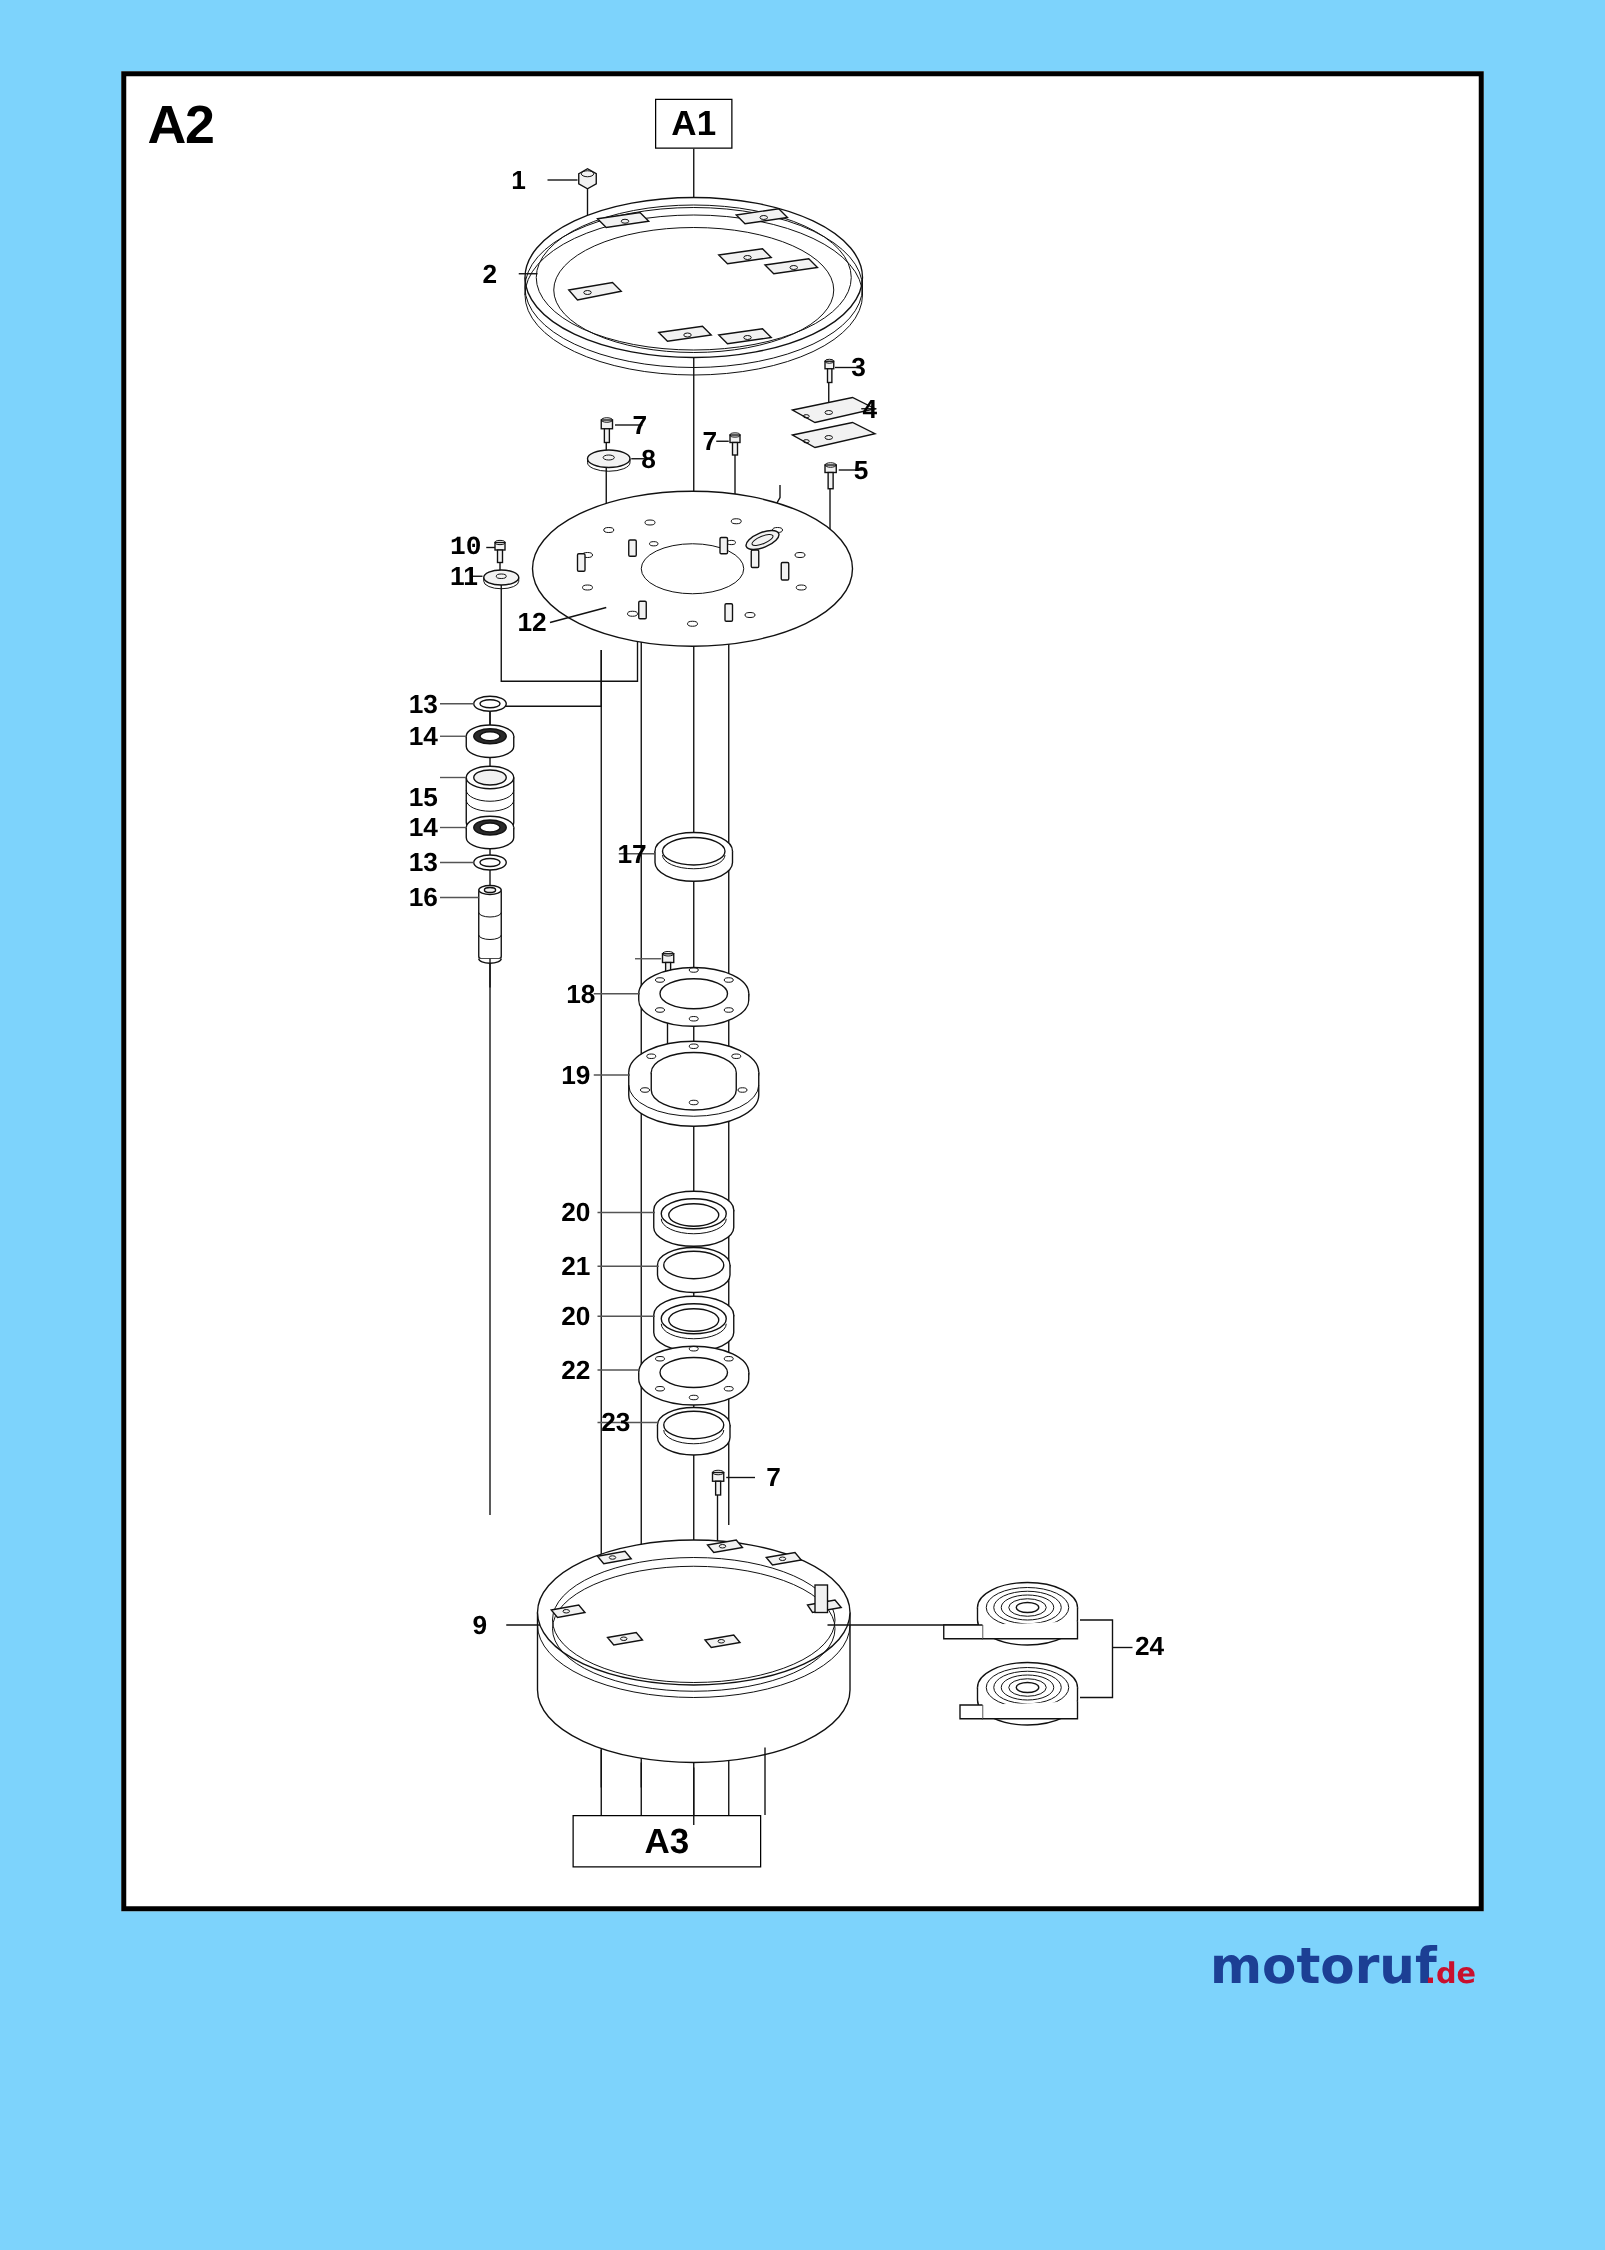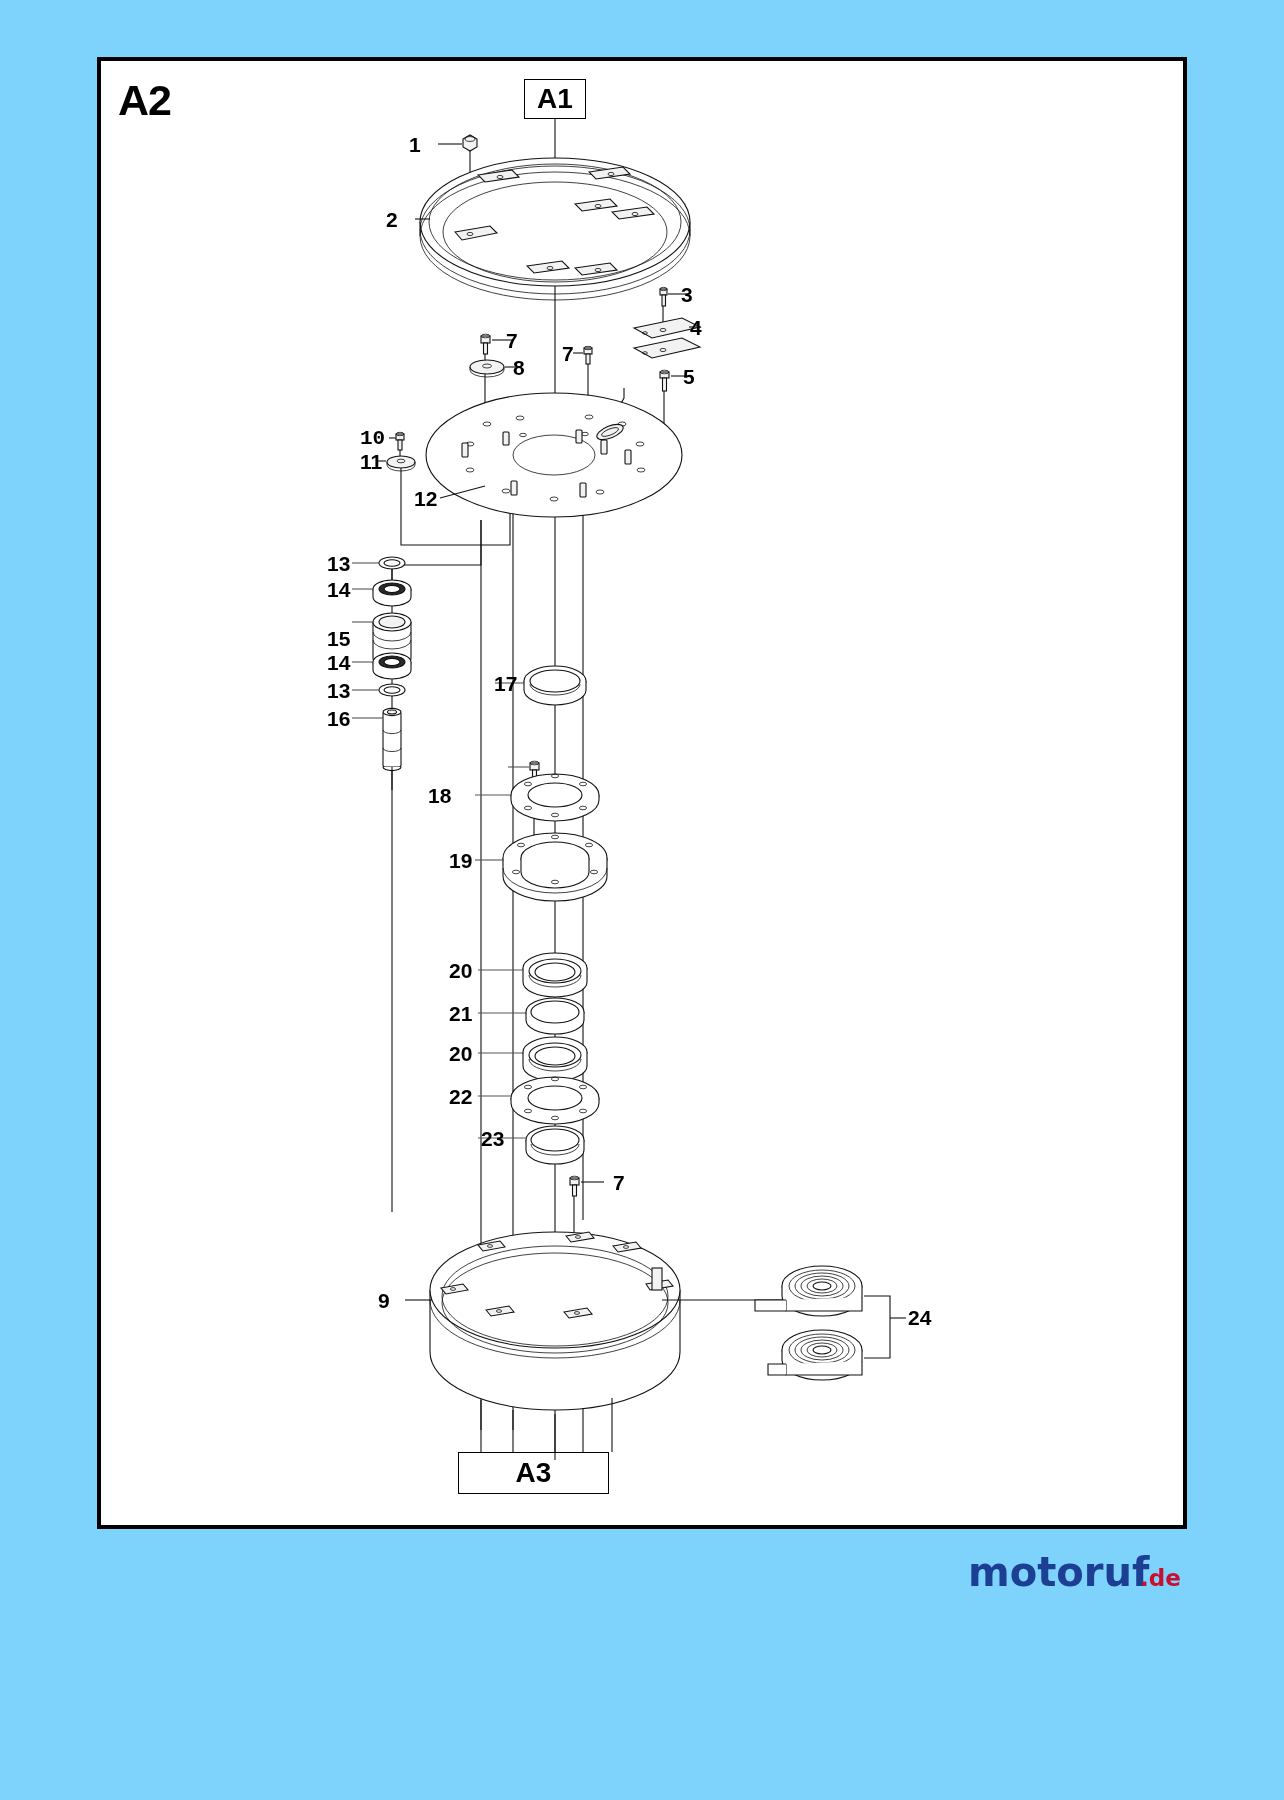--- a/index.html
+++ b/index.html
@@ -420,21 +420,21 @@
   <div class="callout" style="left:360px;top:428px;font-family:Liberation Mono, monospace;">10</div>
   <div class="callout" style="left:360px;top:451px;">11</div>
   <div class="callout" style="left:414px;top:488px;">12</div>
   <div class="callout" style="left:327px;top:553px;">13</div>
   <div class="callout" style="left:327px;top:579px;">14</div>
   <div class="callout" style="left:327px;top:612px;margin-top:16px;">15</div>
   <div class="callout" style="left:327px;top:652px;">14</div>
   <div class="callout" style="left:327px;top:680px;">13</div>
   <div class="callout" style="left:327px;top:708px;">16</div>
   <div class="callout" style="left:494px;top:673px;">17</div>
-  <div class="callout" style="left:428px;top:785px;">18</div>
+  <div class="callout" style="left:453px;top:785px;">18</div>
   <div class="callout" style="left:449px;top:850px;">19</div>
   <div class="callout" style="left:449px;top:960px;">20</div>
   <div class="callout" style="left:449px;top:1003px;">21</div>
   <div class="callout" style="left:449px;top:1043px;">20</div>
   <div class="callout" style="left:449px;top:1086px;">22</div>
   <div class="callout" style="left:449px;top:1128px;margin-left:32px;">23</div>
   <div class="callout" style="left:613px;top:1172px;">7</div>
   <div class="callout" style="left:378px;top:1290px;">9</div>
   <div class="callout" style="left:908px;top:1307px;">24</div>
 

